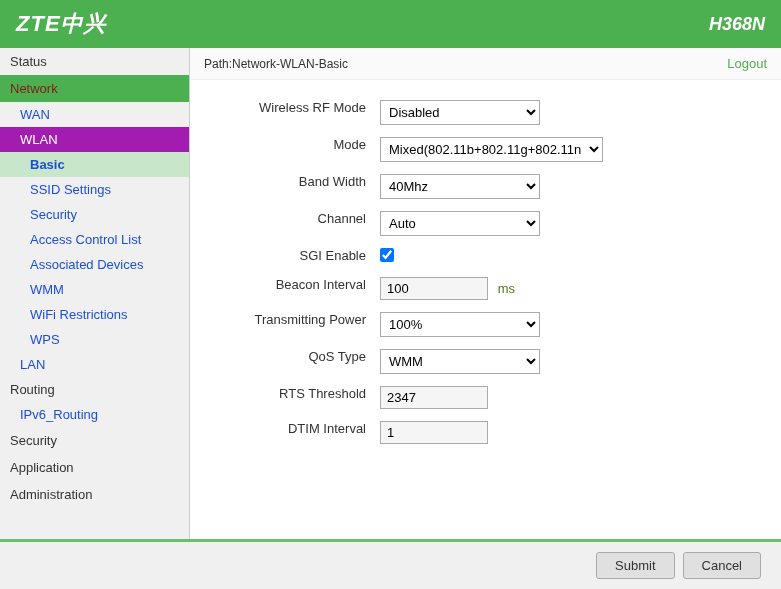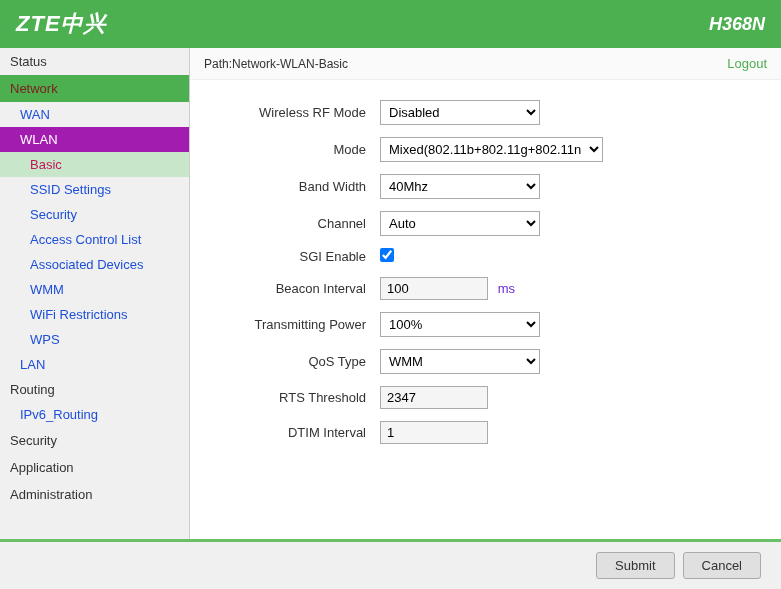--- a/index.html
+++ b/index.html
@@ -11,37 +11,37 @@
     .header-model { color: white; font-size: 18px; font-weight: bold; }
 
     
     .main-layout { display: flex; height: calc(589px - 48px - 50px); }
 
     
     .sidebar { width: 190px; background: #f0f0f0; border-right: 1px solid #ccc; flex-shrink: 0; overflow-y: auto; }
     .sidebar-section { padding: 6px 10px; font-weight: normal; font-size: 13px; color: #333; cursor: pointer; }
     .sidebar-section.active { background: #4caf50; color: #7f1d1d; }
     .sidebar-item { padding: 5px 10px 5px 20px; font-size: 13px; color: #1d4ed8; cursor: pointer; }
-    .sidebar-item.active { background: #c8e6c9; color: #be185d; }
+    .sidebar-item.active { background: #c8e6c9; color: #1d4ed8; font-weight: bold; }
     .sidebar-item.sub { padding-left: 30px; }
 
     
     .content { flex: 1; background: white; padding: 0; overflow-y: auto; }
     .breadcrumb-bar { padding: 8px 14px; border-bottom: 1px solid #eee; display: flex; justify-content: space-between; align-items: center; background: #fafafa; }
     .breadcrumb-text { font-size: 12px; color: #333; }
     .logout-link { color: #4caf50; text-decoration: none; font-size: 13px; cursor: pointer; }
 
     .form-area { padding: 20px 30px; }
-    .form-row { display: flex; align-items: center; margin-bottom: 12px; }
+    .form-row { display: flex; align-items: flex-start; margin-bottom: 12px; }
     .form-label { width: 160px; text-align: right; padding-right: 14px; color: #333; font-size: 13px; }
     .form-control { }
     select { padding: 3px 4px; font-size: 13px; border: 1px solid #aaa; background: white; min-width: 160px; }
     input[type="text"] { padding: 3px 6px; font-size: 13px; border: 1px solid #aaa; width: 108px; background: #f5f5f5; }
     input[type="checkbox"] { width: 14px; height: 14px; }
-    .unit { margin-left: 6px; color: #6d28d9; font-size: 13px; }
+    .unit { margin-left: 6px; color: #4d7c0f; font-size: 13px; }
     .btn { padding: 5px 18px; font-size: 13px; border: 1px solid #aaa; border-radius: 3px; cursor: pointer; background: #e0e0e0; color: #333; text-align: right; }
     .btn-submit { background: #e0e0e0; }
 
     .wlan-active { background: #a21caf; color: white; }
   </style>
 </head>
 <body>
 
 <div class="header">
   <span class="header-logo">ZTE中兴</span>

